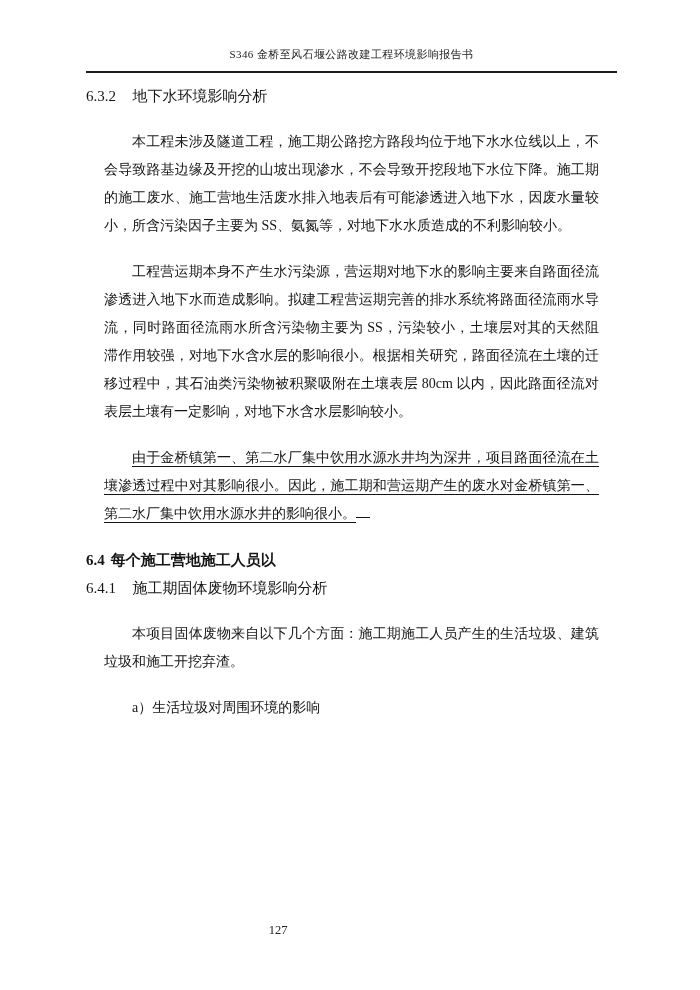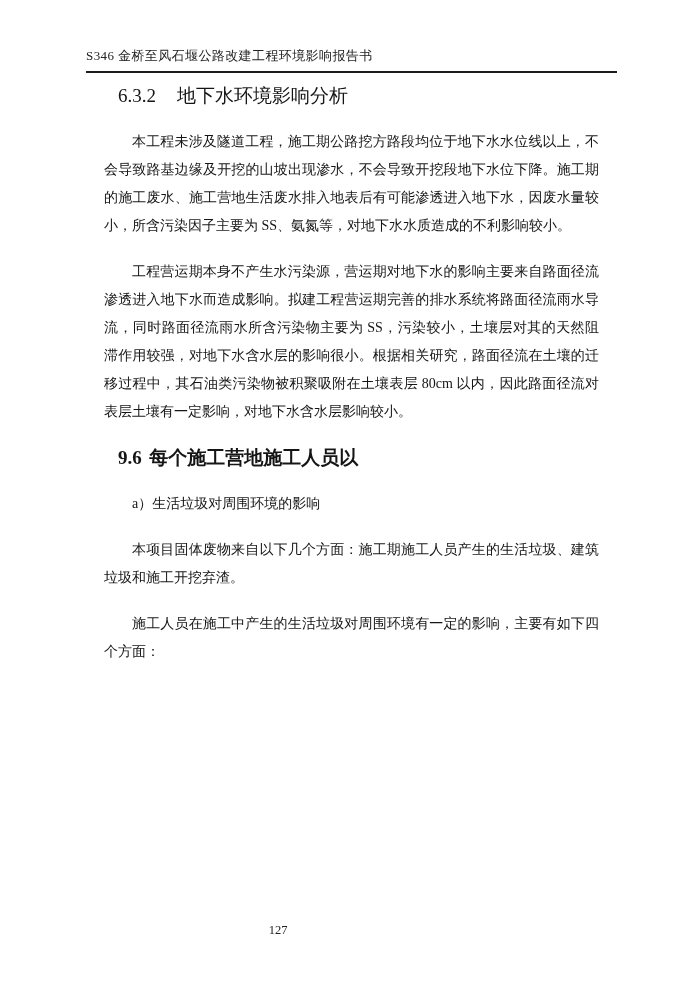--- a/index.html
+++ b/index.html
@@ -10,22 +10,22 @@
     background: #ffffff;
     color: #151515;
     font-family: "Liberation Serif", "DejaVu Serif", serif;
     overflow: hidden;
   }
   .page-header {
     position: absolute;
     top: 47px;
     left: 86px;
     width: 531px;
-    text-align: left;
-    font-size: 13px;
+    text-align: center;
+    font-size: 11px;
     letter-spacing: 0.4px;
     color: #222;
     white-space: nowrap;
   }
   .header-rule {
     position: absolute;
     top: 71px;
     left: 86px;
     width: 531px;
     height: 2px;
@@ -34,24 +34,23 @@
   .content {
     position: absolute;
     top: 82px;
     left: 86px;
     width: 531px;
     font-size: 14px;
     line-height: 28px;
     text-align: justify;
   }
   .heading {
-    font-size: 19px;
+    font-size: 15px;
     line-height: 28px;
     text-align: left;
-    margin-left: 32px;
   }
   .heading .h-num { display: inline-block; margin-right: 1.1em; }
   .heading.bold { font-weight: bold; }
   .heading.bold .h-num { margin-right: 0.4em; }
   .content p {
     margin: 18px;
     text-indent: 2em;
   }
   .underlined {
     text-decoration: underline;
@@ -89,32 +88,35 @@
   <div class="content">
 
     <div class="heading">
       <span class="h-num">6.3.2</span><span>地下水环境影响分析</span>
     </div>
 
     <p>本工程未涉及隧道工程，施工期公路挖方路段均位于地下水水位线以上，不会导致路基边缘及开挖的山坡出现渗水，不会导致开挖段地下水位下降。施工期的施工废水、施工营地生活废水排入地表后有可能渗透进入地下水，因废水量较小，所含污染因子主要为 SS、氨氮等，对地下水水质造成的不利影响较小。</p>
 
     <p>工程营运期本身不产生水污染源，营运期对地下水的影响主要来自路面径流渗透进入地下水而造成影响。拟建工程营运期完善的排水系统将路面径流雨水导流，同时路面径流雨水所含污染物主要为 SS，污染较小，土壤层对其的天然阻滞作用较强，对地下水含水层的影响很小。根据相关研究，路面径流在土壤的迁移过程中，其石油类污染物被积聚吸附在土壤表层 80cm 以内，因此路面径流对表层土壤有一定影响，对地下水含水层影响较小。</p>
 
+    <p><span class="underlined">由于金桥镇第一、第二水厂集中饮用水源水井均为深井，项目路面径流在土壤渗透过程中对其影响很小。因此，施工期和营运期产生的废水对金桥镇第一、第二水厂集中饮用水源水井的影响很小。</span><span class="u-tail"></span></p>
 
     <div class="heading bold">
-      <span class="h-num">9.6</span><span>每个施工营地施工人员以</span>
+      <span class="h-num">6.4</span><span>每个施工营地施工人员以</span>
     </div>
 
+    <div class="heading">
+      <span class="h-num">6.4.1</span><span>施工期固体废物环境影响分析</span>
+    </div>
+
+    <p>本项目固体废物来自以下几个方面：施工期施工人员产生的生活垃圾、建筑垃圾和施工开挖弃渣。</p>
 
     <p>a）生活垃圾对周围环境的影响</p>
 
-    <p>本项目固体废物来自以下几个方面：施工期施工人员产生的生活垃圾、建筑垃圾和施工开挖弃渣。</p>
 
-
-    <p>施工人员在施工中产生的生活垃圾对周围环境有一定的影响，主要有如下四个方面：</p>
 
 
 
 
   </div>
 
   <div class="page-footer">127</div>
 
 </div>
 

